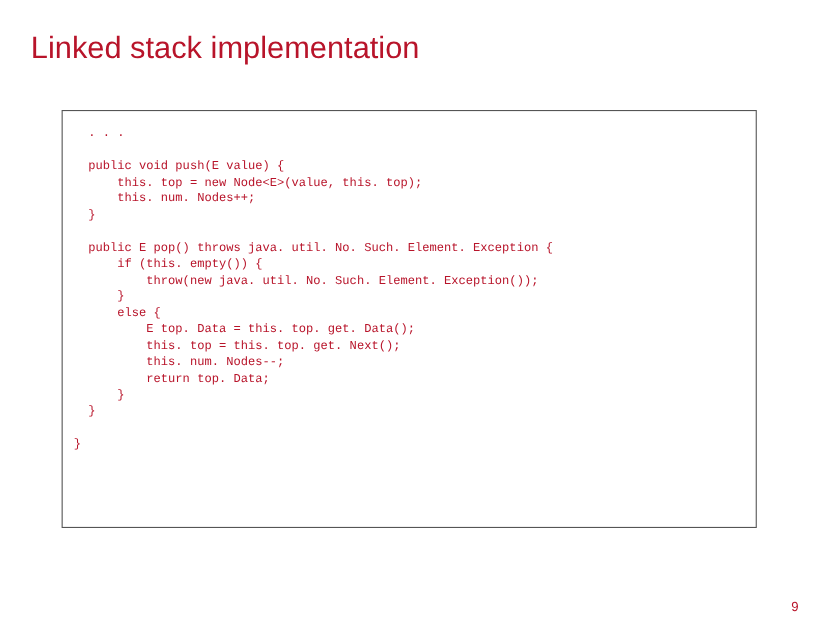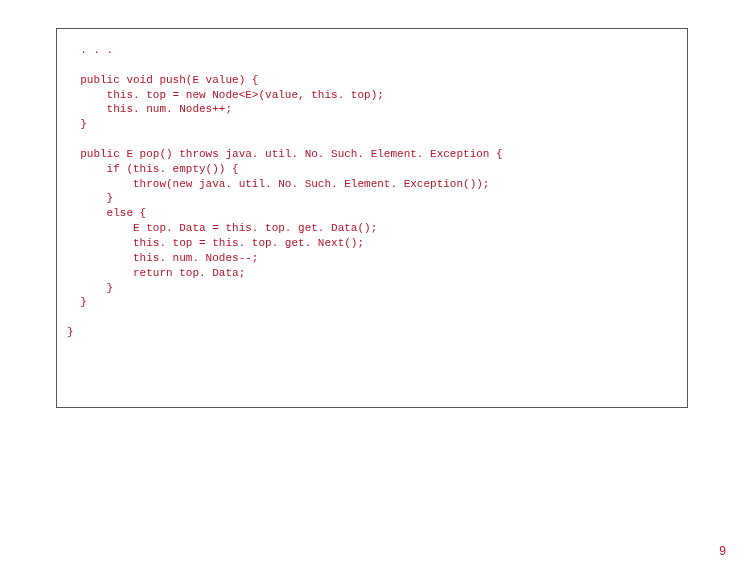--- a/index.html
+++ b/index.html
@@ -45,20 +45,21 @@
   bottom: 18px;
   right: 30px;
   color: #b8142a;
   font-size: 12px;
 }
 </style>
 </head>
 <body>
 
 <div class="slide">
+  <h1 class="title">Linked stack implementation</h1>
 
   <div class="code-box">
     <pre class="code">  . . .
 
   public void push(E value) {
       this. top = new Node&lt;E&gt;(value, this. top);
       this. num. Nodes++;
   }
 
   public E pop() throws java. util. No. Such. Element. Exception {

